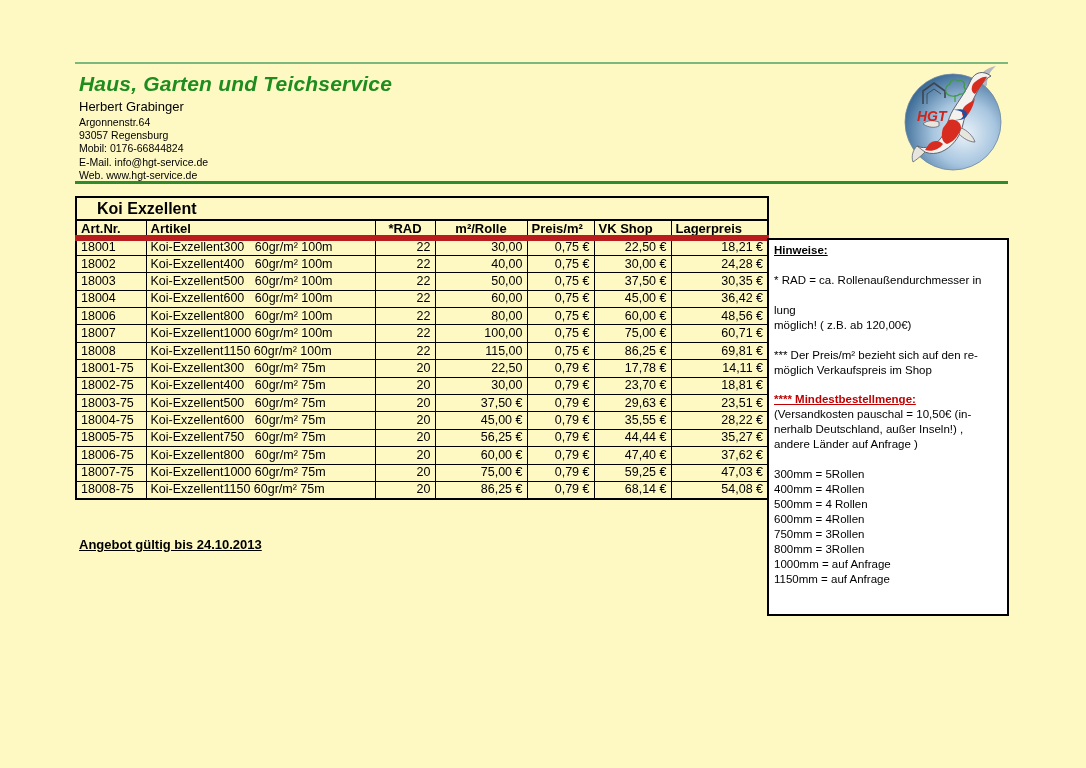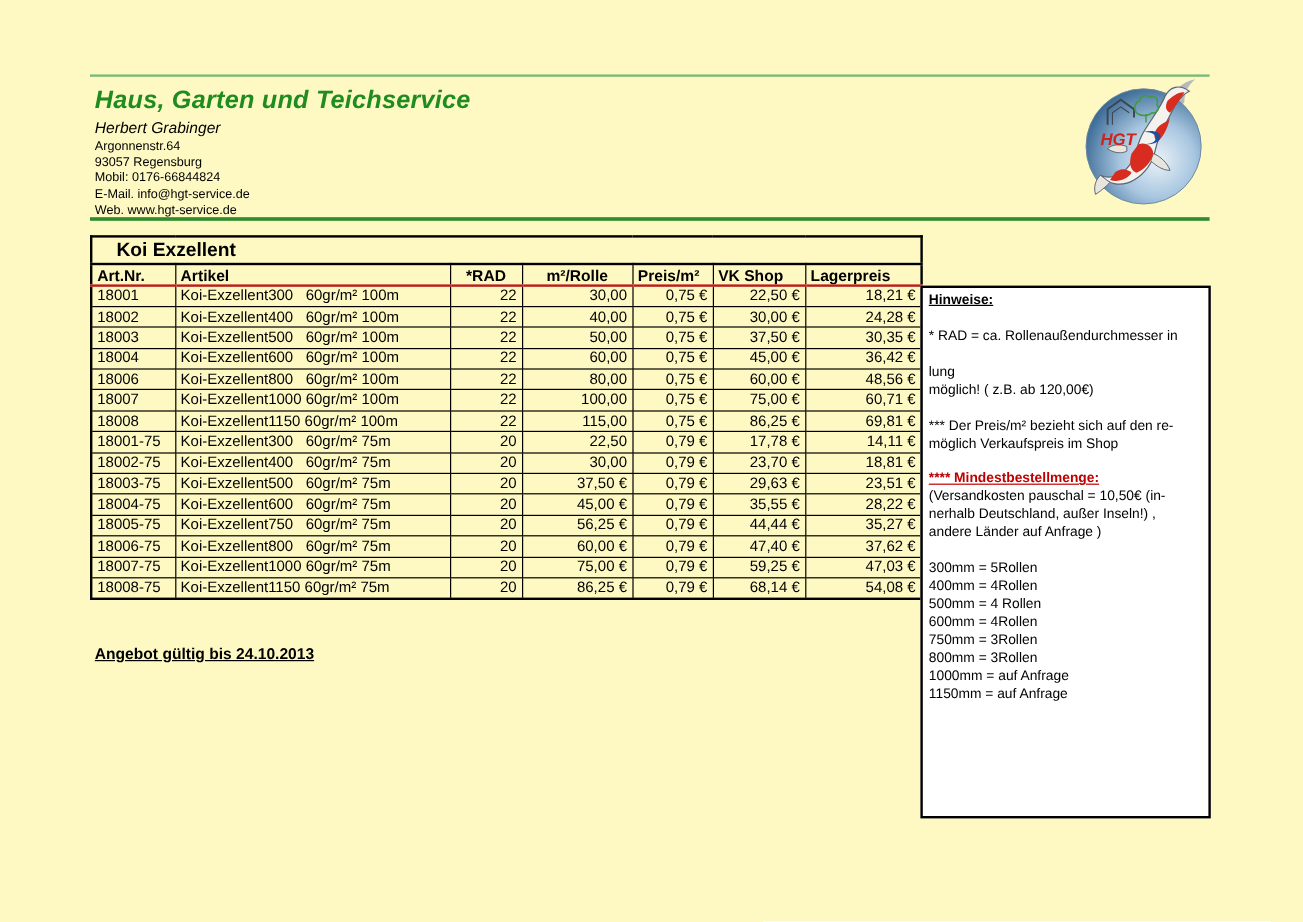--- a/index.html
+++ b/index.html
@@ -8,41 +8,41 @@
   #page { position:relative; width:1086px; height:768px; background:#fef9c3; overflow:hidden; }
 
   .hr-thin-green { position:absolute; left:75px; top:62px; width:933px; height:2px;
     background:#7db97d; }
   .hr-green { position:absolute; left:75px; top:181px; width:933px; height:3px;
     background:#2e8b2e; }
 
   .letterhead { position:absolute; left:79px; top:72px; }
   .company { font-size:21px; font-weight:bold; font-style:italic; color:#1f8c1f;
     letter-spacing:0.2px; }
-  .owner { font-size:13px; font-style:italic; margin-top:3px; }
+  .owner { font-size:13px; margin-top:3px; }
   .contact { font-size:10.5px; line-height:13.2px; margin-top:2px; }
 
   .logo { position:absolute; left:903px; top:64px; width:104px; height:110px; }
 
   table.price { position:absolute; left:75px; top:196px; width:692px;
     border-collapse:collapse; table-layout:fixed; }
   table.price td, table.price th { border:1px solid #000; overflow:hidden;
     white-space:pre; font-size:12.5px; padding:0 4px; height:17.4px; line-height:13px; }
   table.price { border:2px solid #000; }
   tr.t-title td { font-size:16px; font-weight:bold; height:23px; border-bottom:2px solid #000;padding-left:20px; }
   tr.t-head th { font-size:13px; font-weight:bold; height:18px; text-align:left;
-    border-bottom:2px solid #b91c1c; }
+    border-bottom:6px solid #b91c1c; }
   tr.t-head th.c { text-align:center; }
   table.price td.r { text-align:right; }
   table.price td.l { text-align:left; }
 
   .angebot { position:absolute; left:79px; top:537px; font-size:13px; font-weight:bold;
     text-decoration:underline; }
 
-  .hinweise { position:absolute; left:767px; top:238px; width:242px; height:444px;
+  .hinweise { position:absolute; left:767px; top:238px; width:242px; height:378px;
     border:2px solid #000; padding:3px 5px; font-size:11.5px; line-height:14.95px;
     background:#fff; }
   .hinweise .ln { min-height:14.95px; white-space:pre-wrap; }
   .hinweise .bu { font-weight:bold; text-decoration:underline; }
   .hinweise .rbu { font-weight:bold; text-decoration:underline; color:#c00000; }
 </style>
 </head>
 <body>
 
 <div id="page">

